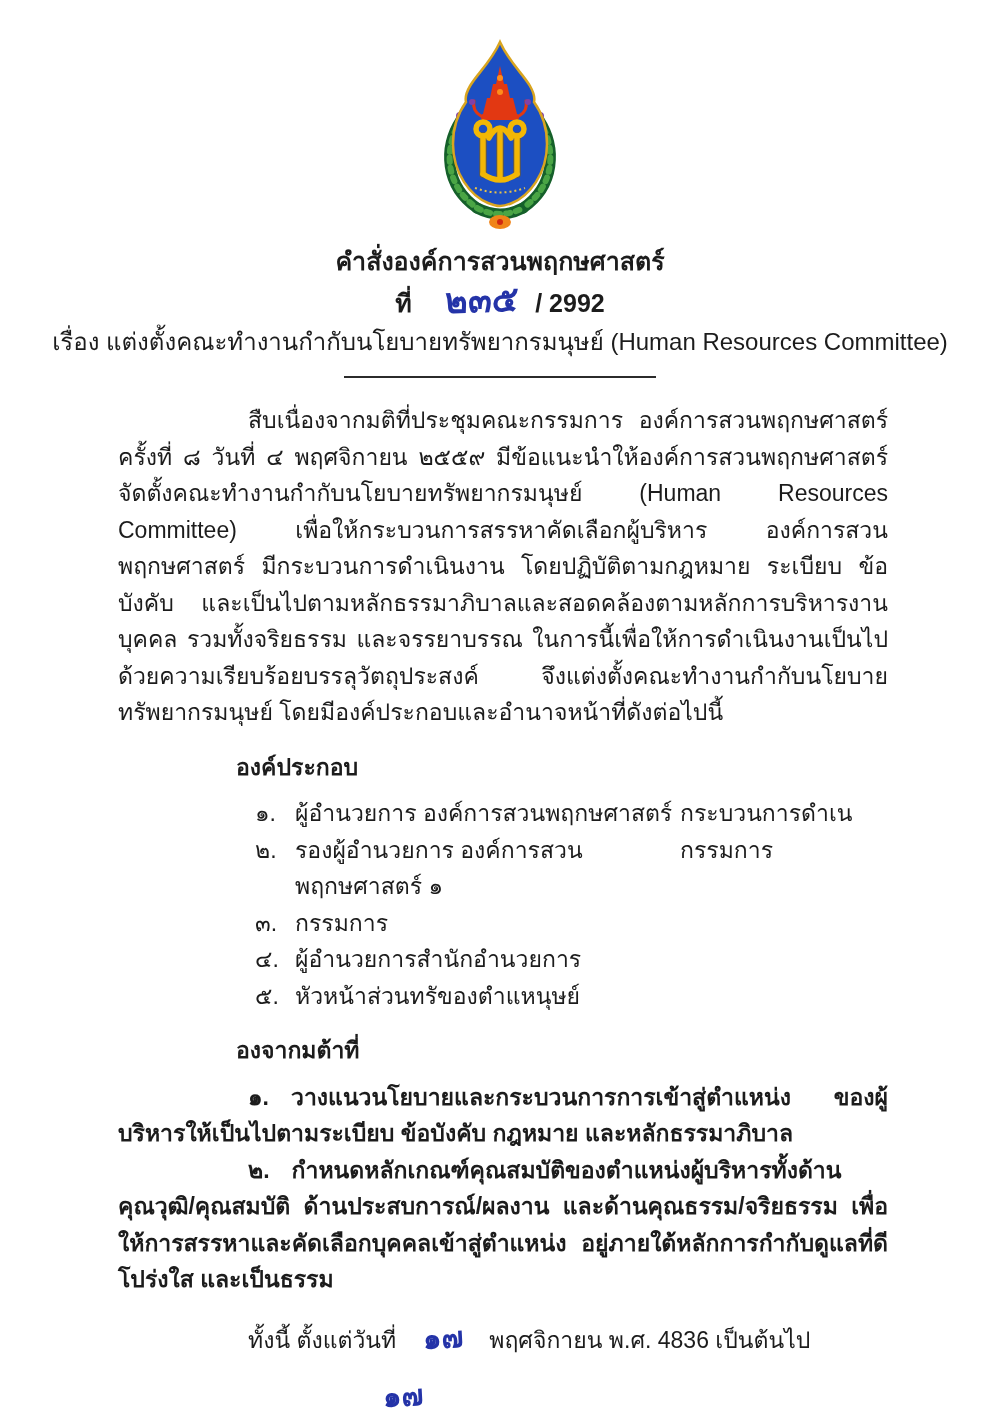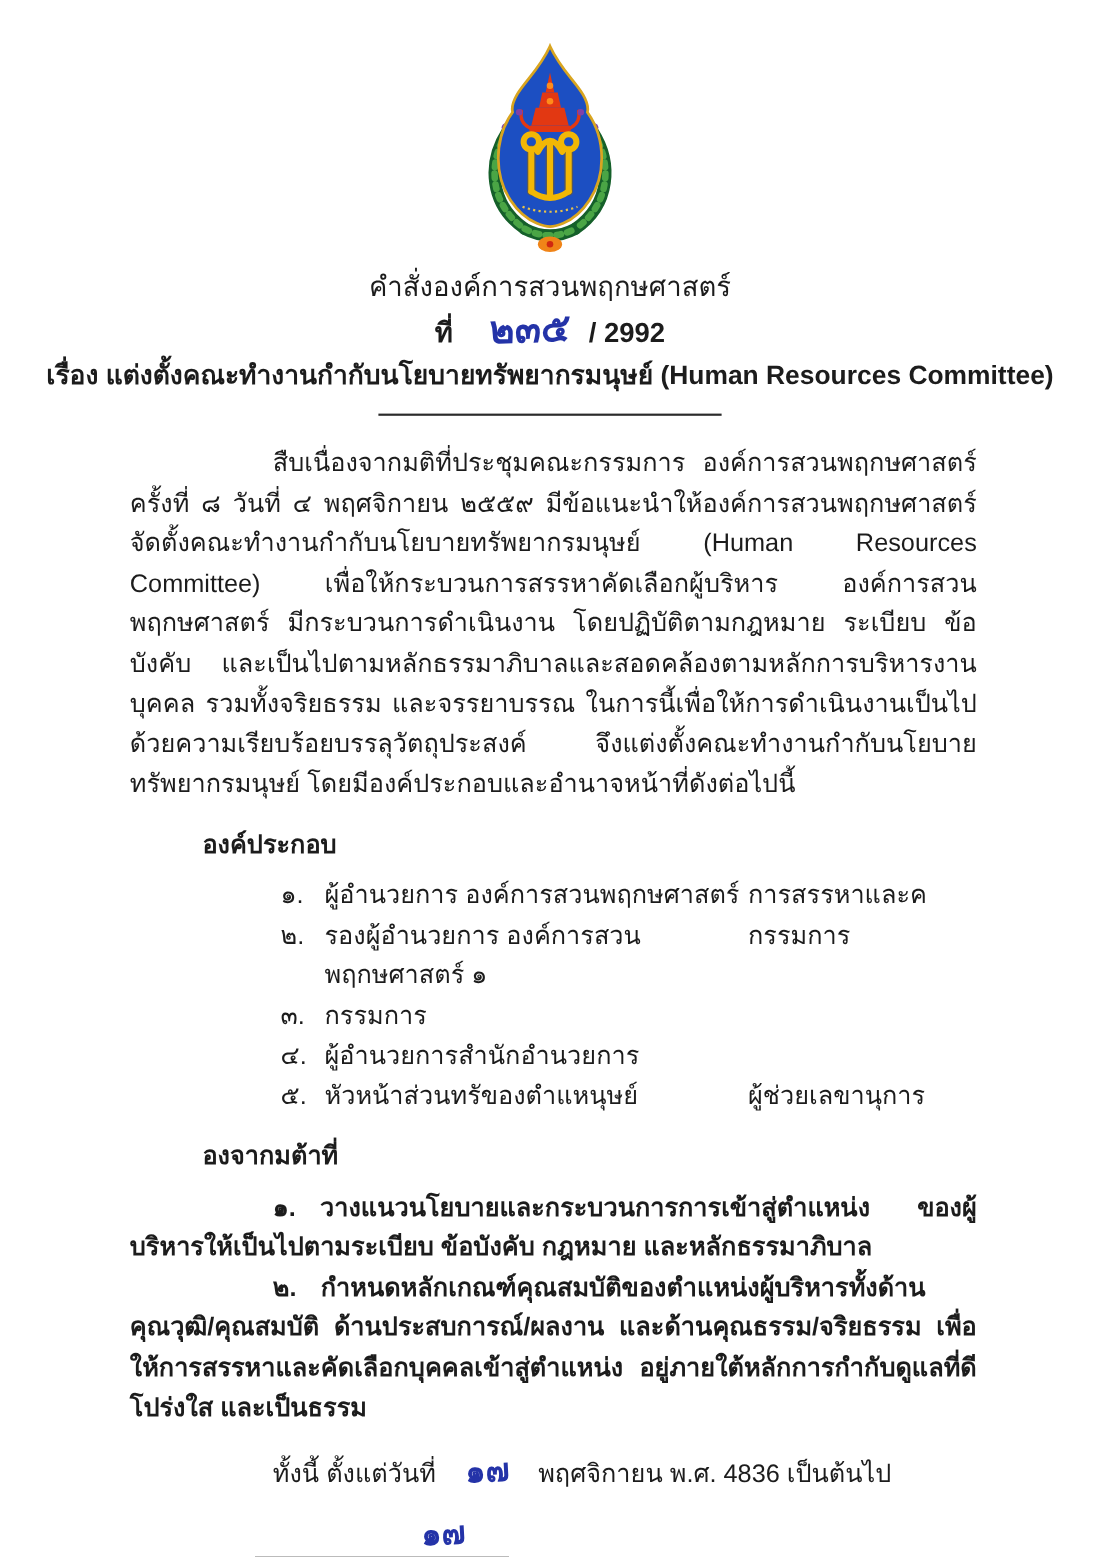--- a/index.html
+++ b/index.html
@@ -23,31 +23,31 @@
   .crown-curl { stroke:#e23812; stroke-width:3; fill:none; stroke-linecap:round; }
   .purple-dot { fill:#8040a8; }
   .mono-shadow { stroke:#8a5d00; stroke-width:8; fill:none; stroke-linecap:round; }
   .mono { stroke:#f2b705; stroke-width:5.5; fill:none; stroke-linecap:round; }
   .mono-arc { stroke:#e8c34a; stroke-width:2; fill:none; stroke-dasharray:2 3; }
   .flower { fill:#f08418; }
   .flower-core { fill:#d02810; }
 
   
   .title-block { text-align:center; margin-top:8px; }
-  .doc-title { font-size:25px; font-weight:normal; line-height:34px; }
+  .doc-title { font-size:25px; font-weight:bold; line-height:34px; }
   .number-line { font-size:25px; font-weight:bold; line-height:44px; }
   .hand { color:#2433a8; font-weight:bold; display:inline-block; }
   .hand-number { font-size:35px; margin:0 10px 0 26px; transform:rotate(-2deg) skewX(-4deg); }
-  .subject-line { font-size:24px; font-weight:bold; line-height:34px; }
+  .subject-line { font-size:24px; font-weight:normal; line-height:34px; }
   .separator { width:312px; border:none; border-top:2px solid #2b2b2b; margin:17px auto 0 auto; }
 
   
   .body-area { margin:24px 112px 0 118px; font-size:23px; line-height:36.5px; }
   .para { margin:0; text-indent:130px; text-align:justify; }
-  .section-head { font-weight:bold; margin:18px 0 10px 66px; }
+  .section-head { font-weight:bold; margin:18px 0 10px 118px; }
   .member-row { display:flex; }
   .m-no { margin-left:137px; width:40px; flex:none; }
   .m-title { width:385px; flex:none; }
   .m-role { flex:1; }
   .duty { margin:0; text-indent:130px; text-align:justify;font-weight:bold; }
   .duty-no { margin-right:22px; }
   .effective-line { margin:22px 0 0 130px; }
   .hand-day { font-size:29px; margin:0 20px; transform:rotate(-3deg); }
   .issued-line { margin:20px 0 0 245px; }
 </style>
@@ -123,39 +123,38 @@
 
   <div class="body-area">
     <p class="para">สืบเนื่องจากมติที่ประชุมคณะกรรมการ องค์การสวนพฤกษศาสตร์ ครั้งที่ ๘ วันที่ ๔ พฤศจิกายน ๒๕๕๙ มีข้อแนะนำให้องค์การสวนพฤกษศาสตร์จัดตั้งคณะทำงานกำกับนโยบายทรัพยากรมนุษย์ (Human Resources Committee) เพื่อให้กระบวนการสรรหาคัดเลือกผู้บริหาร องค์การสวนพฤกษศาสตร์ มีกระบวนการดำเนินงาน โดยปฏิบัติตามกฎหมาย ระเบียบ ข้อบังคับ และเป็นไปตามหลักธรรมาภิบาลและสอดคล้องตามหลักการบริหารงานบุคคล รวมทั้งจริยธรรม และจรรยาบรรณ ในการนี้เพื่อให้การดำเนินงานเป็นไปด้วยความเรียบร้อยบรรลุวัตถุประสงค์ จึงแต่งตั้งคณะทำงานกำกับนโยบายทรัพยากรมนุษย์ โดยมีองค์ประกอบและอำนาจหน้าที่ดังต่อไปนี้</p>
 
     <div class="section-head">องค์ประกอบ</div>
 
     <div>
       <div class="member-row">
         <span class="m-no">๑.</span>
         <span class="m-title">ผู้อำนวยการ องค์การสวนพฤกษศาสตร์</span>
-        <span class="m-role">การสรรหาและค</span>
+        <span class="m-role">กระบวนการดำเน</span>
       </div>
       <div class="member-row">
         <span class="m-no">๒.</span>
         <span class="m-title">รองผู้อำนวยการ องค์การสวนพฤกษศาสตร์ ๑</span>
         <span class="m-role">กรรมการ</span>
       </div>
       <div class="member-row">
         <span class="m-no">๓.</span>
         <span class="m-role">กรรมการ</span>
       </div>
       <div class="member-row">
         <span class="m-no">๔.</span>
         <span class="m-title">ผู้อำนวยการสำนักอำนวยการ</span>
       </div>
       <div class="member-row">
         <span class="m-no">๕.</span>
         <span class="m-title">หัวหน้าส่วนทรัของตำแหนุษย์</span>
-        <span class="m-role">ผู้ช่วยเลขานุการ</span>
       </div>
     </div>
 
     <div class="section-head">องจากมต้าที่</div>
 
     <p class="duty"><span class="duty-no">๑.</span><span>วางแนวนโยบายและกระบวนการการเข้าสู่ตำแหน่ง ของผู้บริหารให้เป็นไปตามระเบียบ ข้อบังคับ กฎหมาย และหลักธรรมาภิบาล</span></p>
     <p class="duty"><span class="duty-no">๒.</span><span>กำหนดหลักเกณฑ์คุณสมบัติของตำแหน่งผู้บริหารทั้งด้านคุณวุฒิ/คุณสมบัติ ด้านประสบการณ์/ผลงาน และด้านคุณธรรม/จริยธรรม เพื่อให้การสรรหาและคัดเลือกบุคคลเข้าสู่ตำแหน่ง อยู่ภายใต้หลักการกำกับดูแลที่ดี โปร่งใส และเป็นธรรม</span></p>
 
     <div class="effective-line">
       <span>ทั้งนี้ ตั้งแต่วันที่</span>

